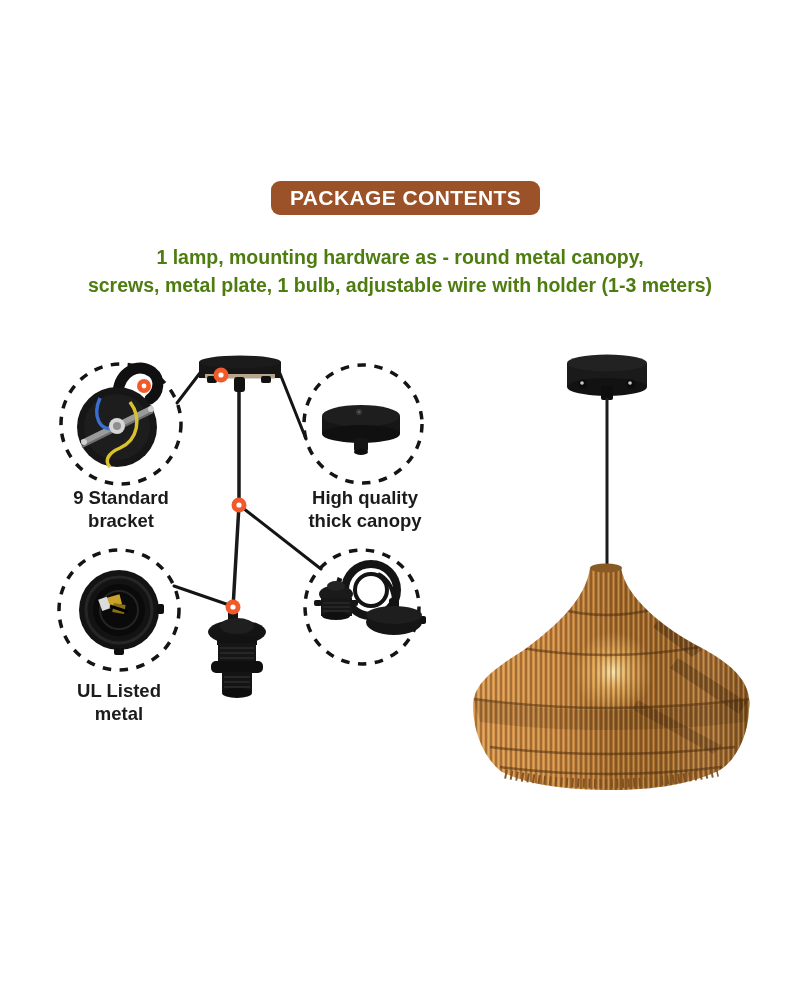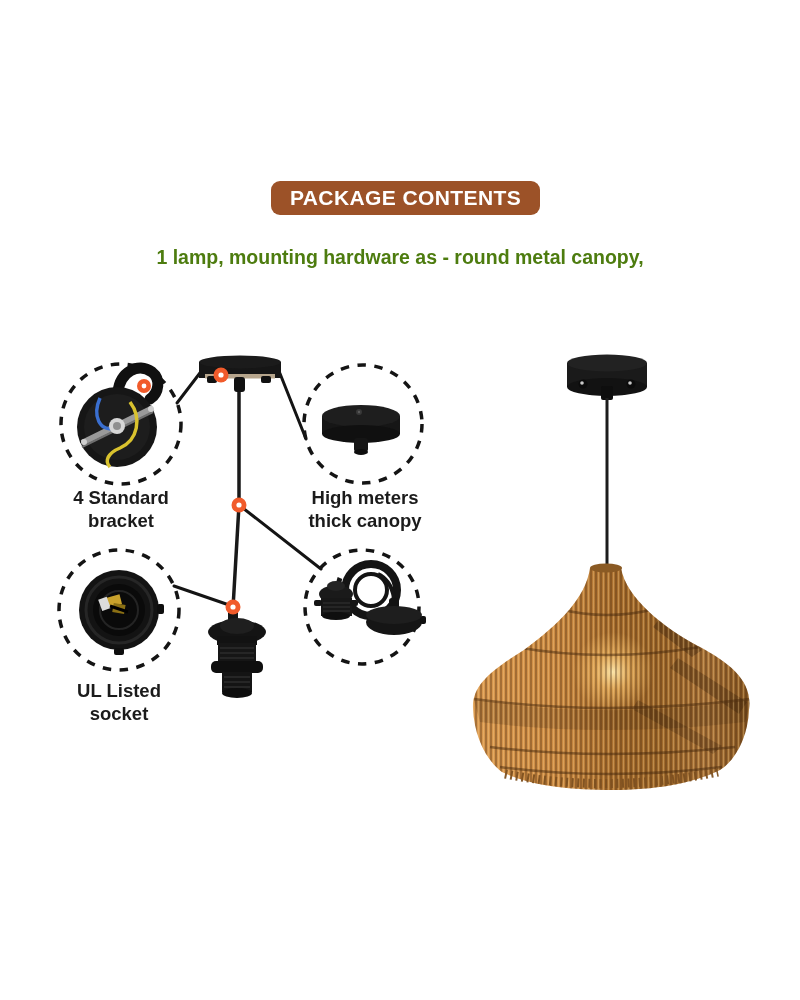--- a/index.html
+++ b/index.html
@@ -24,20 +24,21 @@
 <body>
 
 <div id="page">
 
   <div class="badge">
     <span>PACKAGE CONTENTS</span>
   </div>
 
   <div class="desc">
     <div>1 lamp, mounting hardware as - round metal canopy,</div>
+    <div>screws, metal plate, 1 bulb, adjustable wire with holder (1-3 meters)</div>
   </div>
 
   <svg id="diagram-svg" width="480" height="480" viewBox="0 330 480 480">
 
     <g stroke="#141414" stroke-width="3" stroke-linecap="round">
       <line x1="203" y1="369" x2="177" y2="403"></line>
       <line x1="277" y1="366" x2="306" y2="439"></line>
       <line x1="239" y1="505" x2="321" y2="569"></line>
       <line x1="174" y1="586" x2="232" y2="606"></line>
     </g>
@@ -153,26 +154,26 @@
         <circle cx="239" cy="505" r="7.5" fill="#f15b2b"></circle>
           <circle cx="239" cy="505" r="2.6" fill="#ffffff"></circle>
       </g>
       <g>
         <circle cx="233" cy="607" r="7.5" fill="#f15b2b"></circle>
           <circle cx="233" cy="607" r="2.6" fill="#ffffff"></circle>
       </g>
     </g>
   </svg>
 
-  <div id="lbl-bracket" class="callout-label">4 Standard
+  <div id="lbl-bracket" class="callout-label">9 Standard
 bracket</div>
-  <div id="lbl-canopy" class="callout-label">High meters
+  <div id="lbl-canopy" class="callout-label">High quality
 thick canopy</div>
   <div id="lbl-socket" class="callout-label">UL Listed
-socket</div>
+metal</div>
 
   <svg id="lamp-svg" width="340" height="470" viewBox="440 340 340 470">
     <defs>
       <linearGradient id="shadeGrad" x1="0" y1="0" x2="1" y2="0">
         <stop offset="0" stop-color="#d99950"></stop>
         <stop offset="0.3" stop-color="#cd8c44"></stop>
         <stop offset="0.52" stop-color="#a86f2f"></stop>
         <stop offset="0.68" stop-color="#a06a2c"></stop>
         <stop offset="0.85" stop-color="#a9743a"></stop>
         <stop offset="1" stop-color="#8a5a24"></stop>

